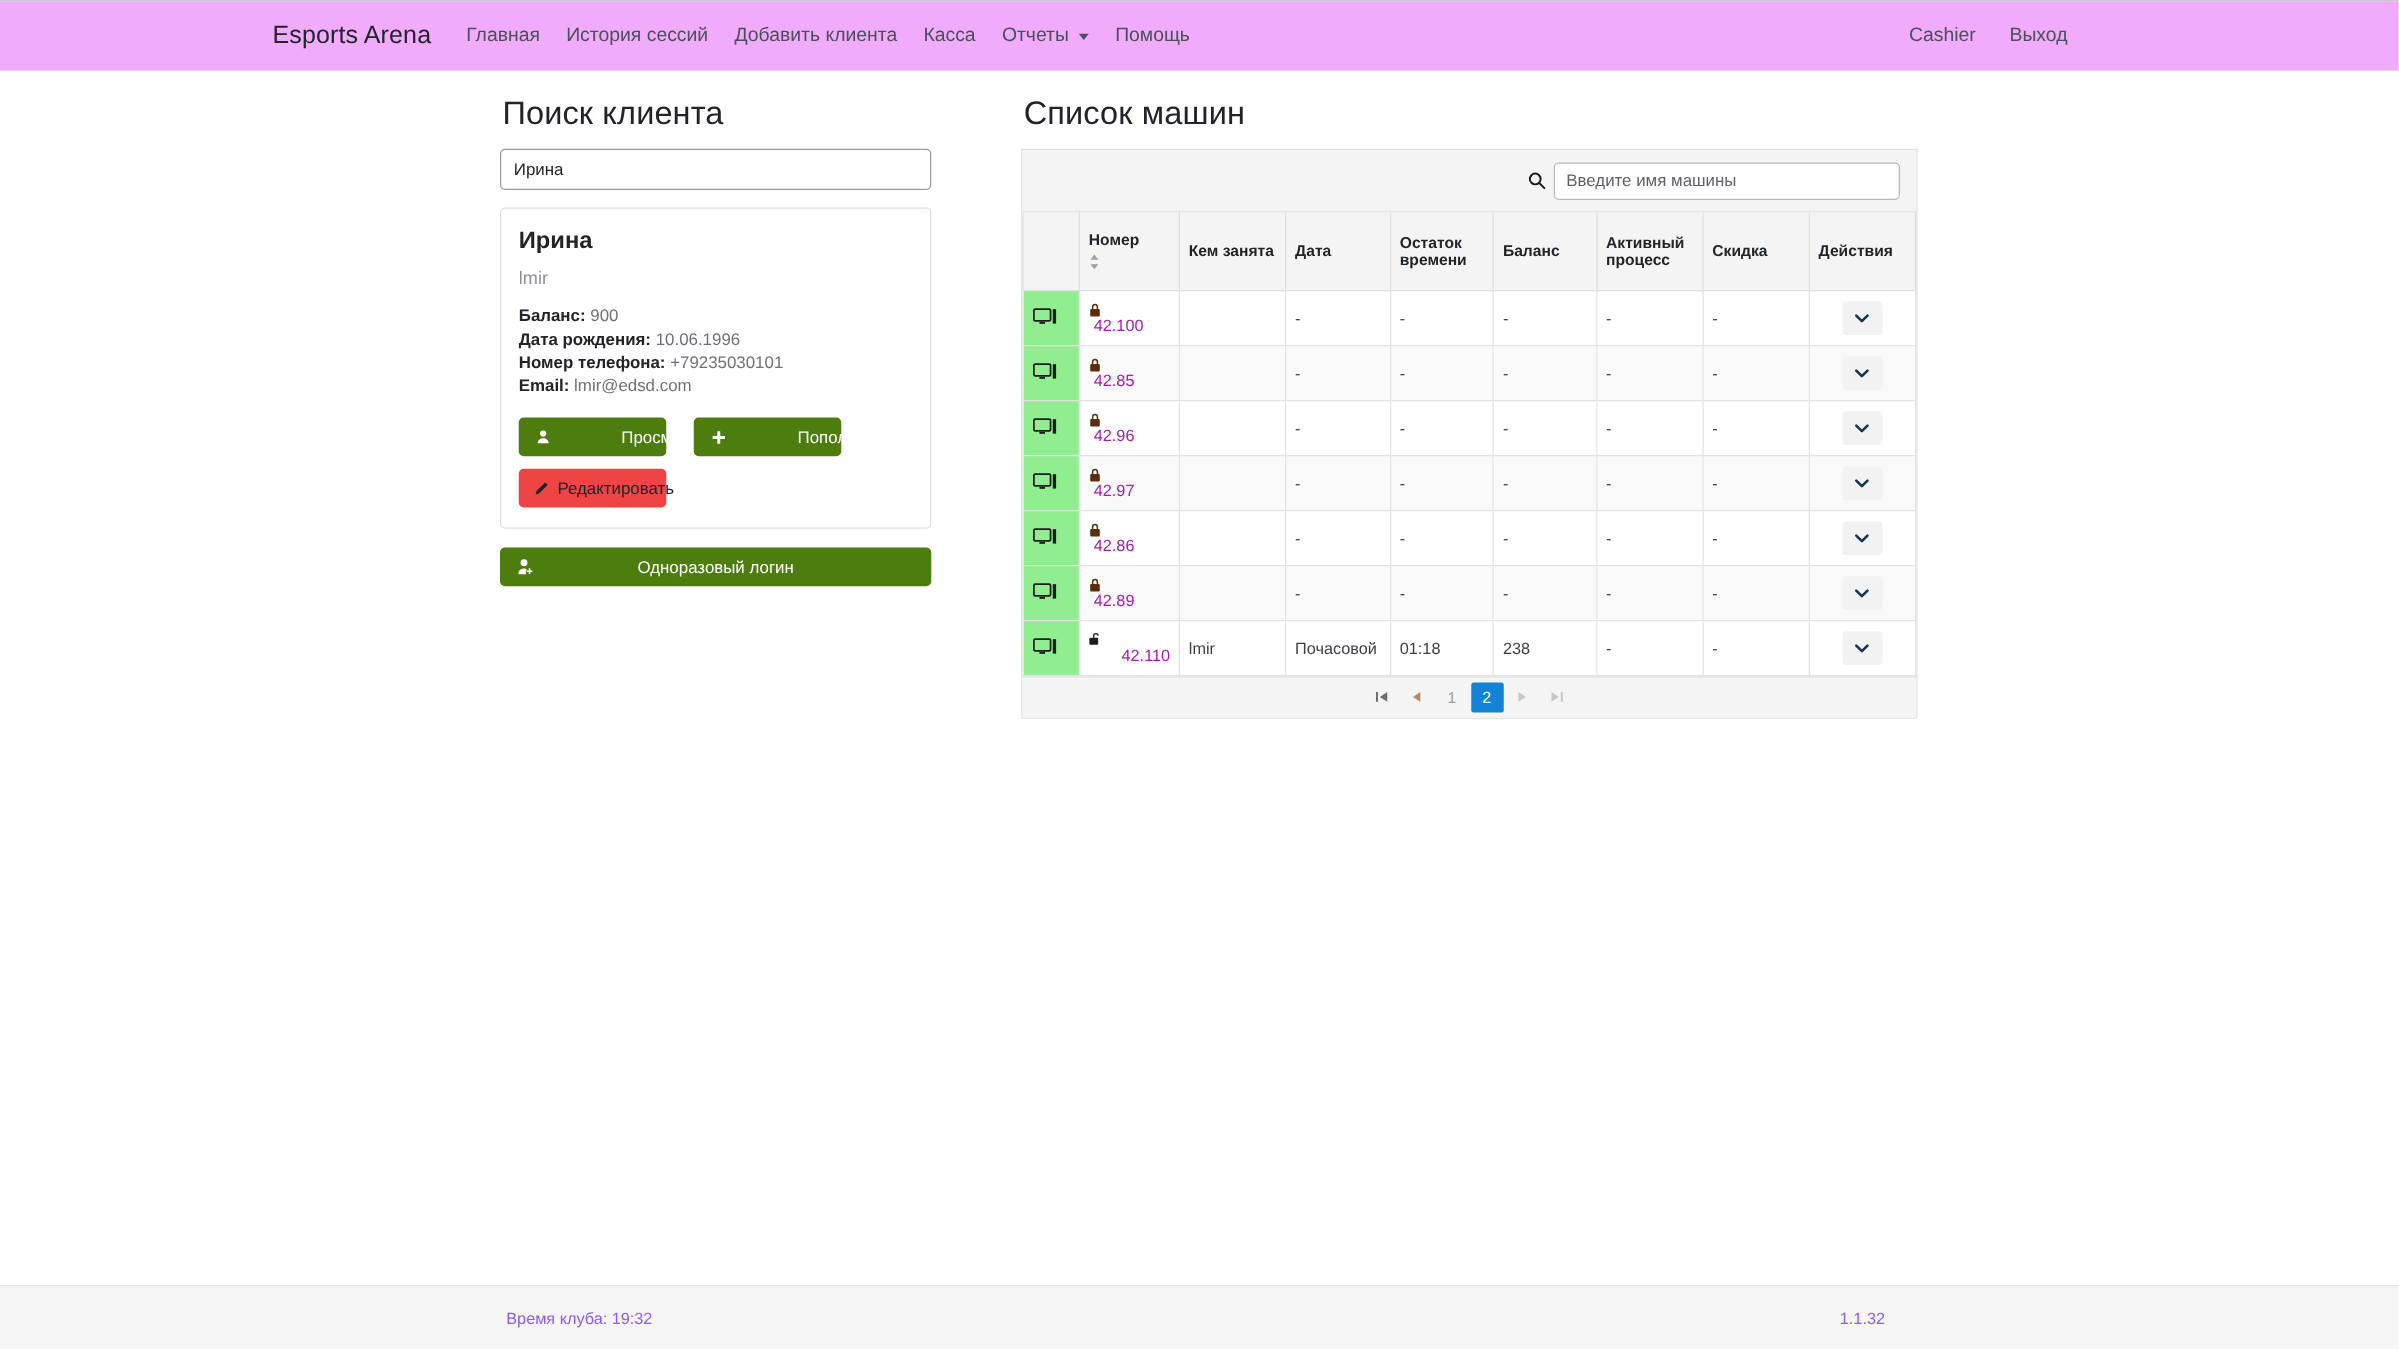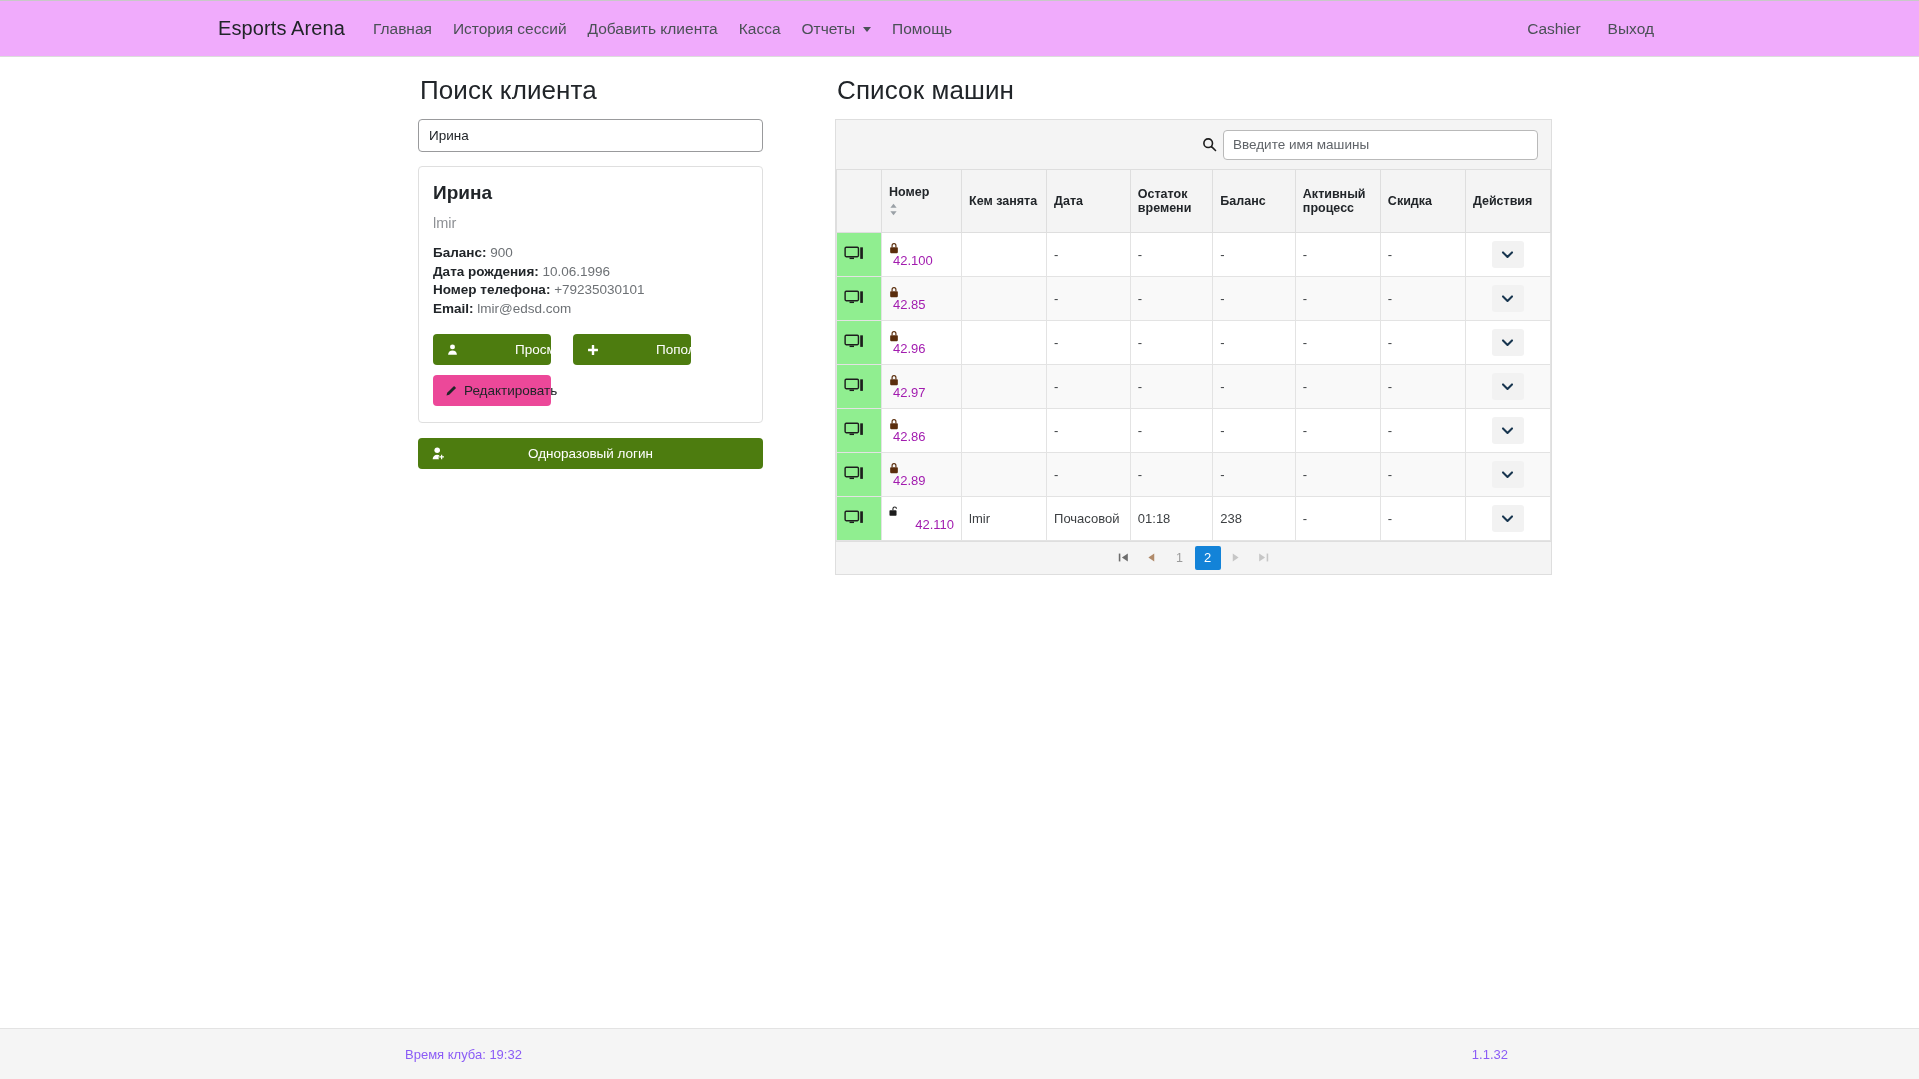--- a/index.html
+++ b/index.html
@@ -81,21 +81,21 @@
   }
 
   
   .main {
     flex: 1 1 auto;
     position: relative;
     background: #fff;
   }
   .content {
     position: absolute;
-    left: 418px;
+    left: 400px;
     top: 18px;
     right: 0;
     display: flex;
     gap: 0;
   }
   .col-left { width: 345px; flex: 0 0 345px; }
   .col-right { width: 717px; flex: 0 0 717px; margin-left: 72px; }
 
   h2.section-title {
     font-size: 26px;
@@ -158,21 +158,21 @@
     cursor: pointer;
     display: inline-flex;
     align-items: center;
     justify-content: center;
     box-sizing: border-box;
     padding: 0 12px;
     height: 31px;
     white-space: nowrap;
   }
   .btn-primary { background: #4d7c0f; color: #fff; gap: 46px; }
-  .btn-warning { background: #ec4899; color: #212529; text-align: center; }
+  .btn-warning { background: #ef4444; color: #212529; text-align: center; }
   .btn .bi { margin-right: 11px; display: inline-flex; }
   .btn-row {
     display: flex;
     gap: 22px;
     margin-top: 17px;
   }
   .btn-view { width: 118px; justify-content: flex-start; padding-left: 14px; }
   .btn-topup { width: 118px; justify-content: flex-start; padding-left: 14px; }
   .btn-edit { width: 118px; justify-content: flex-start; padding-left: 12px; margin-top: 10px; }
   .btn-edit .bi { margin-right: 7px; }
@@ -201,21 +201,21 @@
     border-bottom: 1px solid #dedede;
     height: 50px;
     display: flex;
     align-items: center;
     justify-content: flex-end;
     padding-right: 13px;
     box-sizing: border-box;
   }
   .machine-search-wrap { display: flex; align-items: center; gap: 6px; }
   .machine-search {
-    width: 315px;
+    width: 277px;
     height: 30px;
     box-sizing: border-box;
     border: 1px solid #b9b9b9;
     border-radius: 4px;
     padding: 4px 9px;
     font-size: 13.5px;
     font-family: "Liberation Sans", sans-serif;
     background: #fff;
     outline: none;
     color: #212529;

